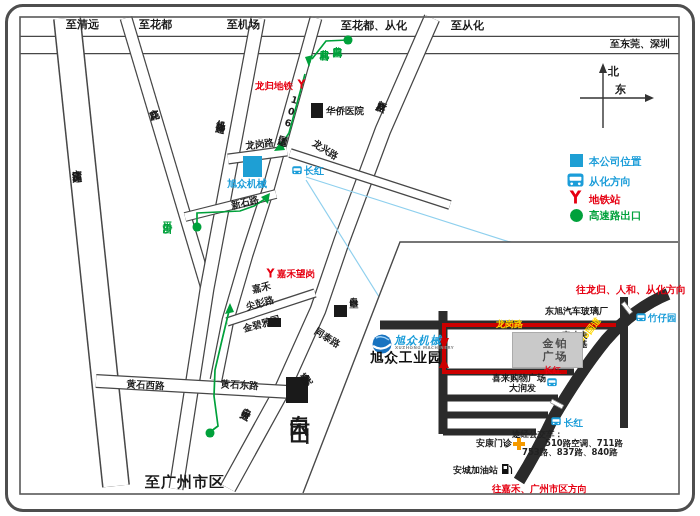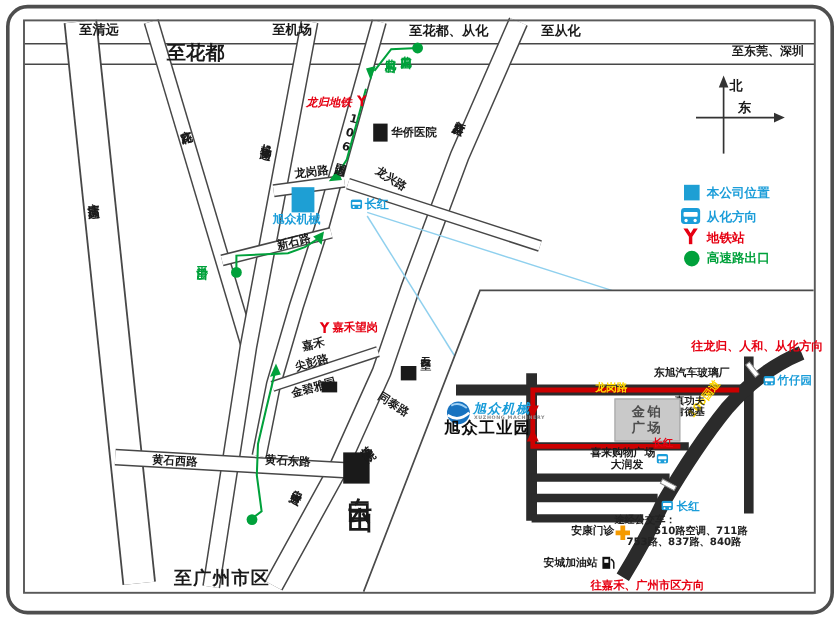--- a/index.html
+++ b/index.html
@@ -9,21 +9,21 @@
         border:3px solid #4e4e4e;border-radius:18px;pointer-events:none;}
   #map-svg{position:absolute;left:0;top:0;}
   .lbl{position:absolute;font-weight:bold;color:#1a1a1a;white-space:nowrap;line-height:1;
        transform-origin:0 0;}
   .v{writing-mode:vertical-rl;text-orientation:upright;letter-spacing:1px;}
   .blue{color:#1b9dd9;} .red{color:#e60012;} .green{color:#00a13b;}
   .yellow{color:#ffd800;}
   .jinbo-box{position:absolute;left:512px;top:332px;width:53px;height:34px;background:#c9c9c9;
        border:1px solid #ababab;display:flex;flex-direction:column;align-items:center;
        justify-content:center;font-weight:bold;color:#4d4d4d;font-size:11px;line-height:1.2;
-       letter-spacing:2px;}
+       letter-spacing:2px;padding-left:16px;}
   .logo-name{font-style:italic;letter-spacing:1px;}
 </style>
 </head>
 <body>
 
 <div id="stage">
 
 <svg id="map-svg" width="700" height="516" viewBox="0 0 700 516">
   <defs>
     <symbol id="bus" viewBox="0 0 12 10">
@@ -164,21 +164,21 @@
   </g>
 
   <g transform="translate(382,344)">
     <circle r="9.5" fill="#1873c0"></circle>
     <path d="M-9,2 Q0,8 9,0" stroke="#fff" stroke-width="2.2" fill="none"></path>
     <path d="M-6,-6 Q0,-9.5 7,-4" stroke="#9fd1f5" stroke-width="1.5" fill="none"></path>
   </g>
 </svg>
 
 <div class="lbl" style="left:66px;top:19px;font-size:11px;">至清远</div>
-<div class="lbl" style="left:139px;top:36px;font-size:16px;">至花都</div>
+<div class="lbl" style="left:139px;top:19px;font-size:11px;">至花都</div>
 <div class="lbl" style="left:227px;top:19px;font-size:11px;">至机场</div>
 <div class="lbl" style="left:341px;top:20px;font-size:11px;">至花都、从化</div>
 <div class="lbl" style="left:451px;top:20px;font-size:11px;">至从化</div>
 <div class="lbl" style="left:610px;top:39px;font-size:10px;">至东莞、深圳</div>
 
 <div class="lbl" style="left:608px;top:66px;font-size:11px;">北</div>
 <div class="lbl" style="left:615px;top:84px;font-size:11px;">东</div>
 
 <div class="lbl blue" style="left:589px;top:156px;font-size:10.5px;text-align:center;">本公司位置</div>
 <div class="lbl blue" style="left:589px;top:176px;font-size:10.5px;">从化方向</div>
@@ -191,21 +191,21 @@
 <div class="lbl v" style="left:291px;top:93px;font-size:9.5px;transform:rotate(15deg);">106国道</div>
 <div class="lbl v" style="left:383px;top:92px;font-size:9.5px;transform:rotate(23deg);">新广从路</div>
 <div class="lbl v" style="left:248px;top:400px;font-size:9.5px;transform:rotate(26deg);">白云大道</div>
 <div class="lbl v" style="left:289px;top:398px;font-size:21px;letter-spacing:4px;">白云山</div>
 <div class="lbl v green" style="left:320px;top:41px;font-size:9.5px;">北村出口</div>
 <div class="lbl v green" style="left:333px;top:38px;font-size:9.5px;">龙归出口</div>
 <div class="lbl v green" style="left:163px;top:214px;font-size:9.5px;">平沙出口</div>
 <div class="lbl v" style="left:349px;top:290px;font-size:9px;">白云堡</div>
 <div class="lbl v" style="left:294px;top:370px;font-size:9.5px;transform:rotate(-35deg);">外语学院</div>
 
-<div class="lbl red" style="left:255px;top:81px;font-size:9.5px;font-style:italic;">龙归地铁</div>
+<div class="lbl red" style="left:255px;top:81px;font-size:9.5px;">龙归地铁</div>
 <div class="lbl" style="left:326px;top:106px;font-size:9.5px;">华侨医院</div>
 <div class="lbl" style="left:245px;top:141px;font-size:9.5px;transform:rotate(-7deg);">龙岗路</div>
 <div class="lbl" style="left:316px;top:138px;font-size:9.5px;transform:rotate(32deg);">龙兴路</div>
 <div class="lbl blue" style="left:304px;top:166px;font-size:10px;">长红</div>
 <div class="lbl blue" style="left:227px;top:179px;font-size:10px;">旭众机械</div>
 <div class="lbl" style="left:230px;top:201px;font-size:9.5px;transform:rotate(-14deg);">新石路</div>
 <div class="lbl red" style="left:277px;top:269px;font-size:9.5px;">嘉禾望岗</div>
 <div class="lbl" style="left:251px;top:285px;font-size:9.5px;transform:rotate(-12deg);">嘉禾</div>
 <div class="lbl" style="left:245px;top:302px;font-size:9.5px;transform:rotate(-15deg);">尖彭路</div>
 <div class="lbl" style="left:242px;top:324px;font-size:9.5px;transform:rotate(-15deg);">金碧雅园</div>

